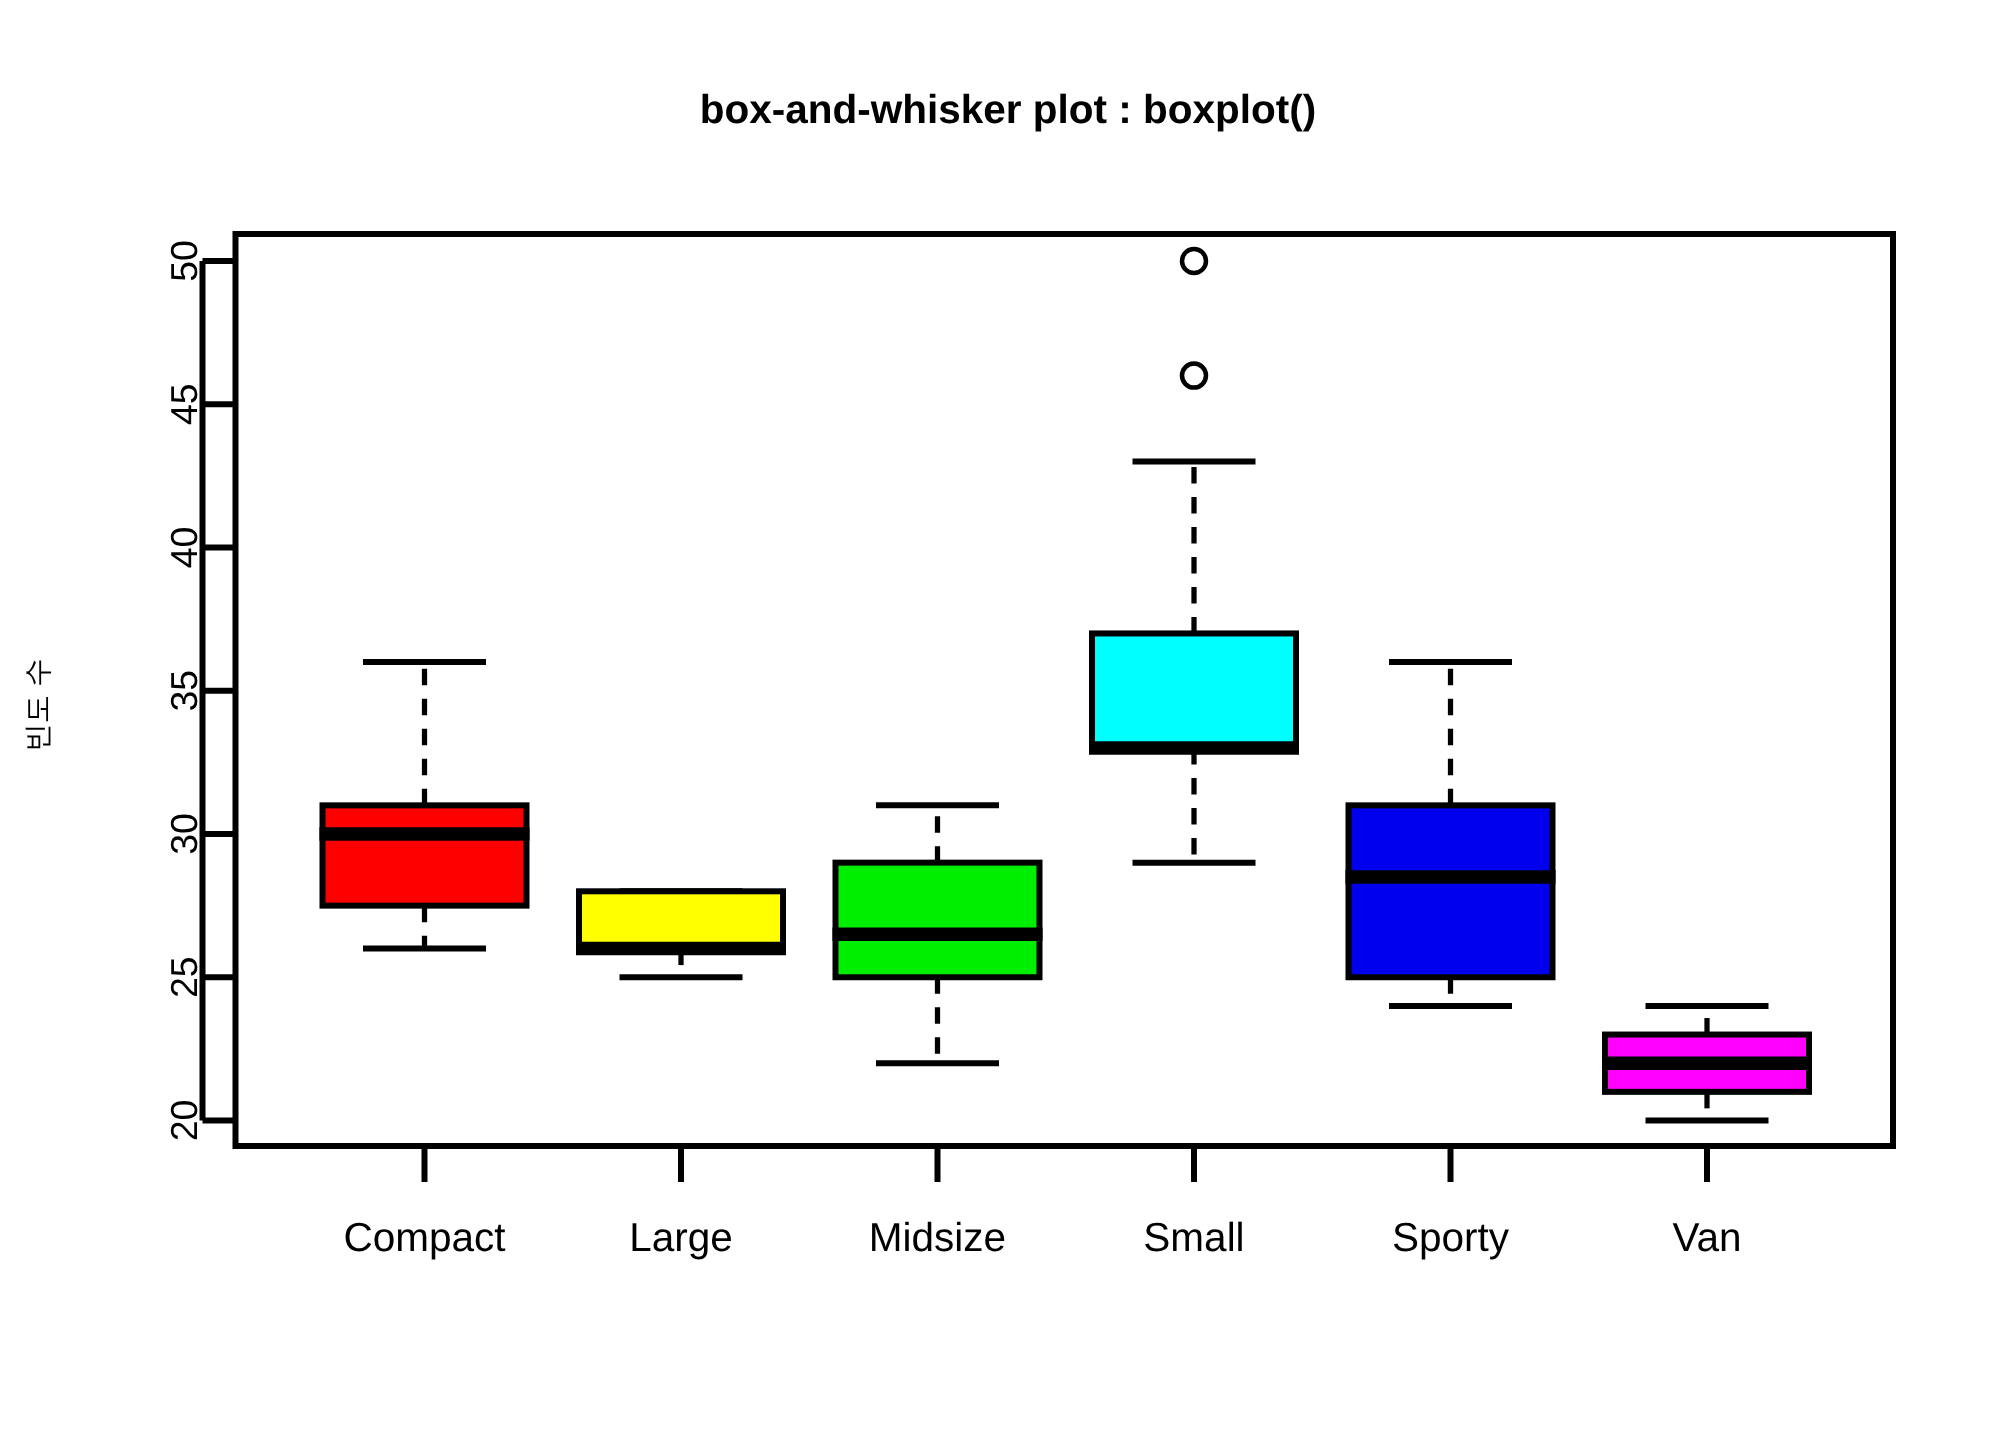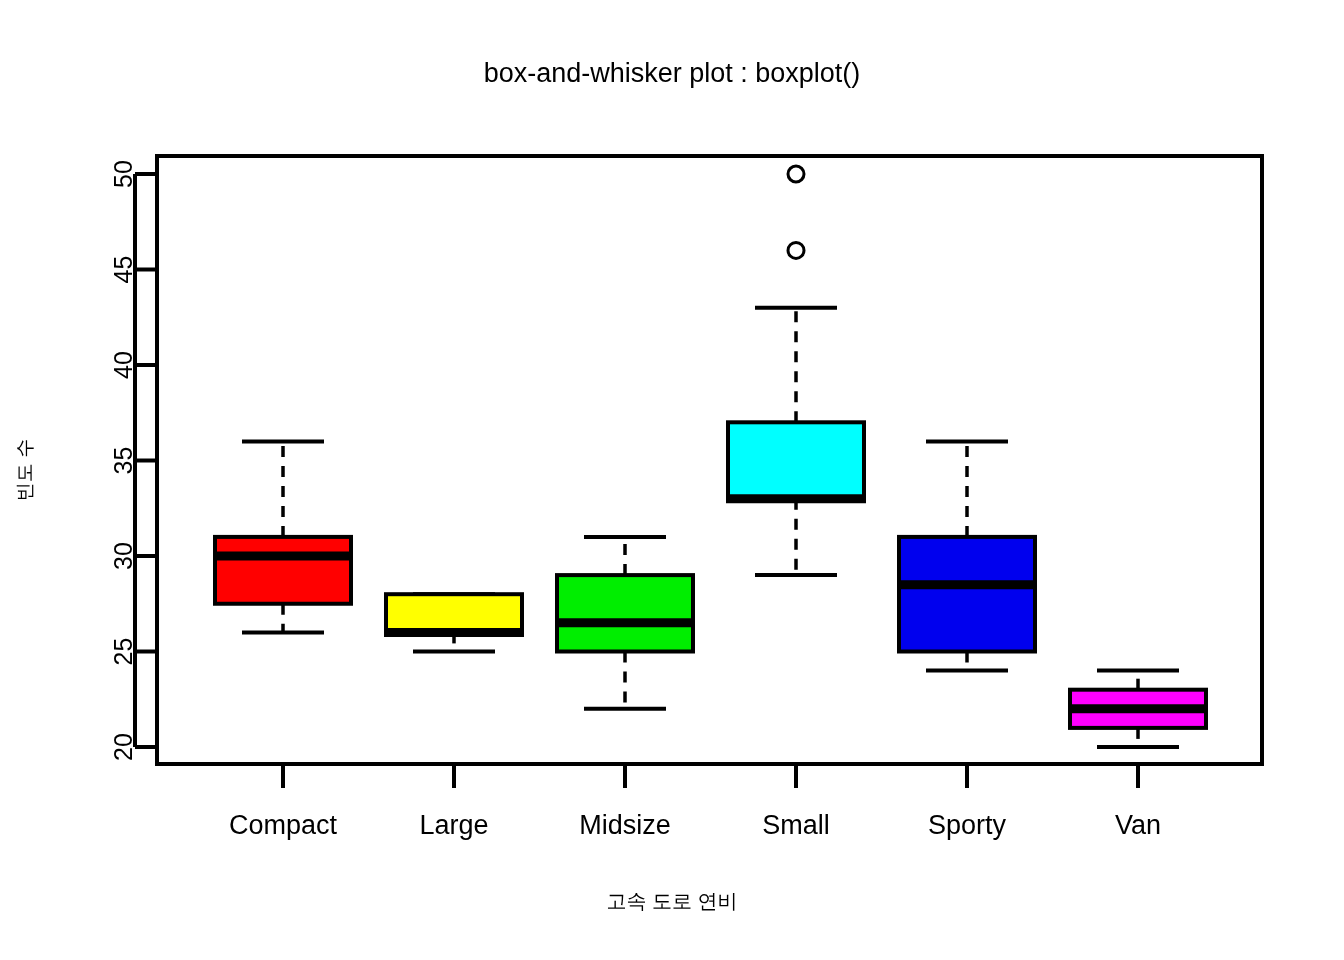--- a/index.html
+++ b/index.html
@@ -4,21 +4,21 @@
 <style>
   html,body{margin:0;padding:0;}
   body{
     width:1344px;height:960px;background:#ffffff;
     font-family:"Liberation Sans", sans-serif;
     overflow:hidden;position:relative;
   }
   #stage{position:absolute;left:0;top:0;width:1344px;height:960px;}
   #plot-title{
     position:absolute;left:0;top:58px;width:1344px;
-    text-align:center;font-size:27px;font-weight:normal;color:#000;
+    text-align:center;font-size:27px;font-weight:bold;color:#000;
     letter-spacing:0px;
   }
   #y-axis-title{
     position:absolute;left:8px;top:400px;width:34px;height:140px;
     font-size:19px;color:#000;
     display:flex;align-items:center;justify-content:center;
   }
   #y-axis-title span{
     display:block;
     transform:rotate(-90deg);
@@ -42,21 +42,20 @@
 <body>
 
 <div id="stage">
 
   <div id="plot-title">box-and-whisker plot : boxplot()</div>
 
   <div id="y-axis-title">
     <span>빈도 수</span>
   </div>
 
-  <div id="x-axis-title">고속 도로 연비</div>
 
   <svg id="chart" width="1344" height="960">
     <g id="y-axis-group">
         <line x1="135" y1="747" x2="157" y2="747" stroke="#000" stroke-width="4"></line>
         <text x="123" y="747" class="tick-label-y" transform="rotate(-90 123 747)" text-anchor="middle" dominant-baseline="central">20</text>
         <line x1="135" y1="651.5" x2="157" y2="651.5" stroke="#000" stroke-width="4"></line>
         <text x="123" y="651.5" class="tick-label-y" transform="rotate(-90 123 651.5)" text-anchor="middle" dominant-baseline="central">25</text>
         <line x1="135" y1="556" x2="157" y2="556" stroke="#000" stroke-width="4"></line>
         <text x="123" y="556" class="tick-label-y" transform="rotate(-90 123 556)" text-anchor="middle" dominant-baseline="central">30</text>
         <line x1="135" y1="460.5" x2="157" y2="460.5" stroke="#000" stroke-width="4"></line>

